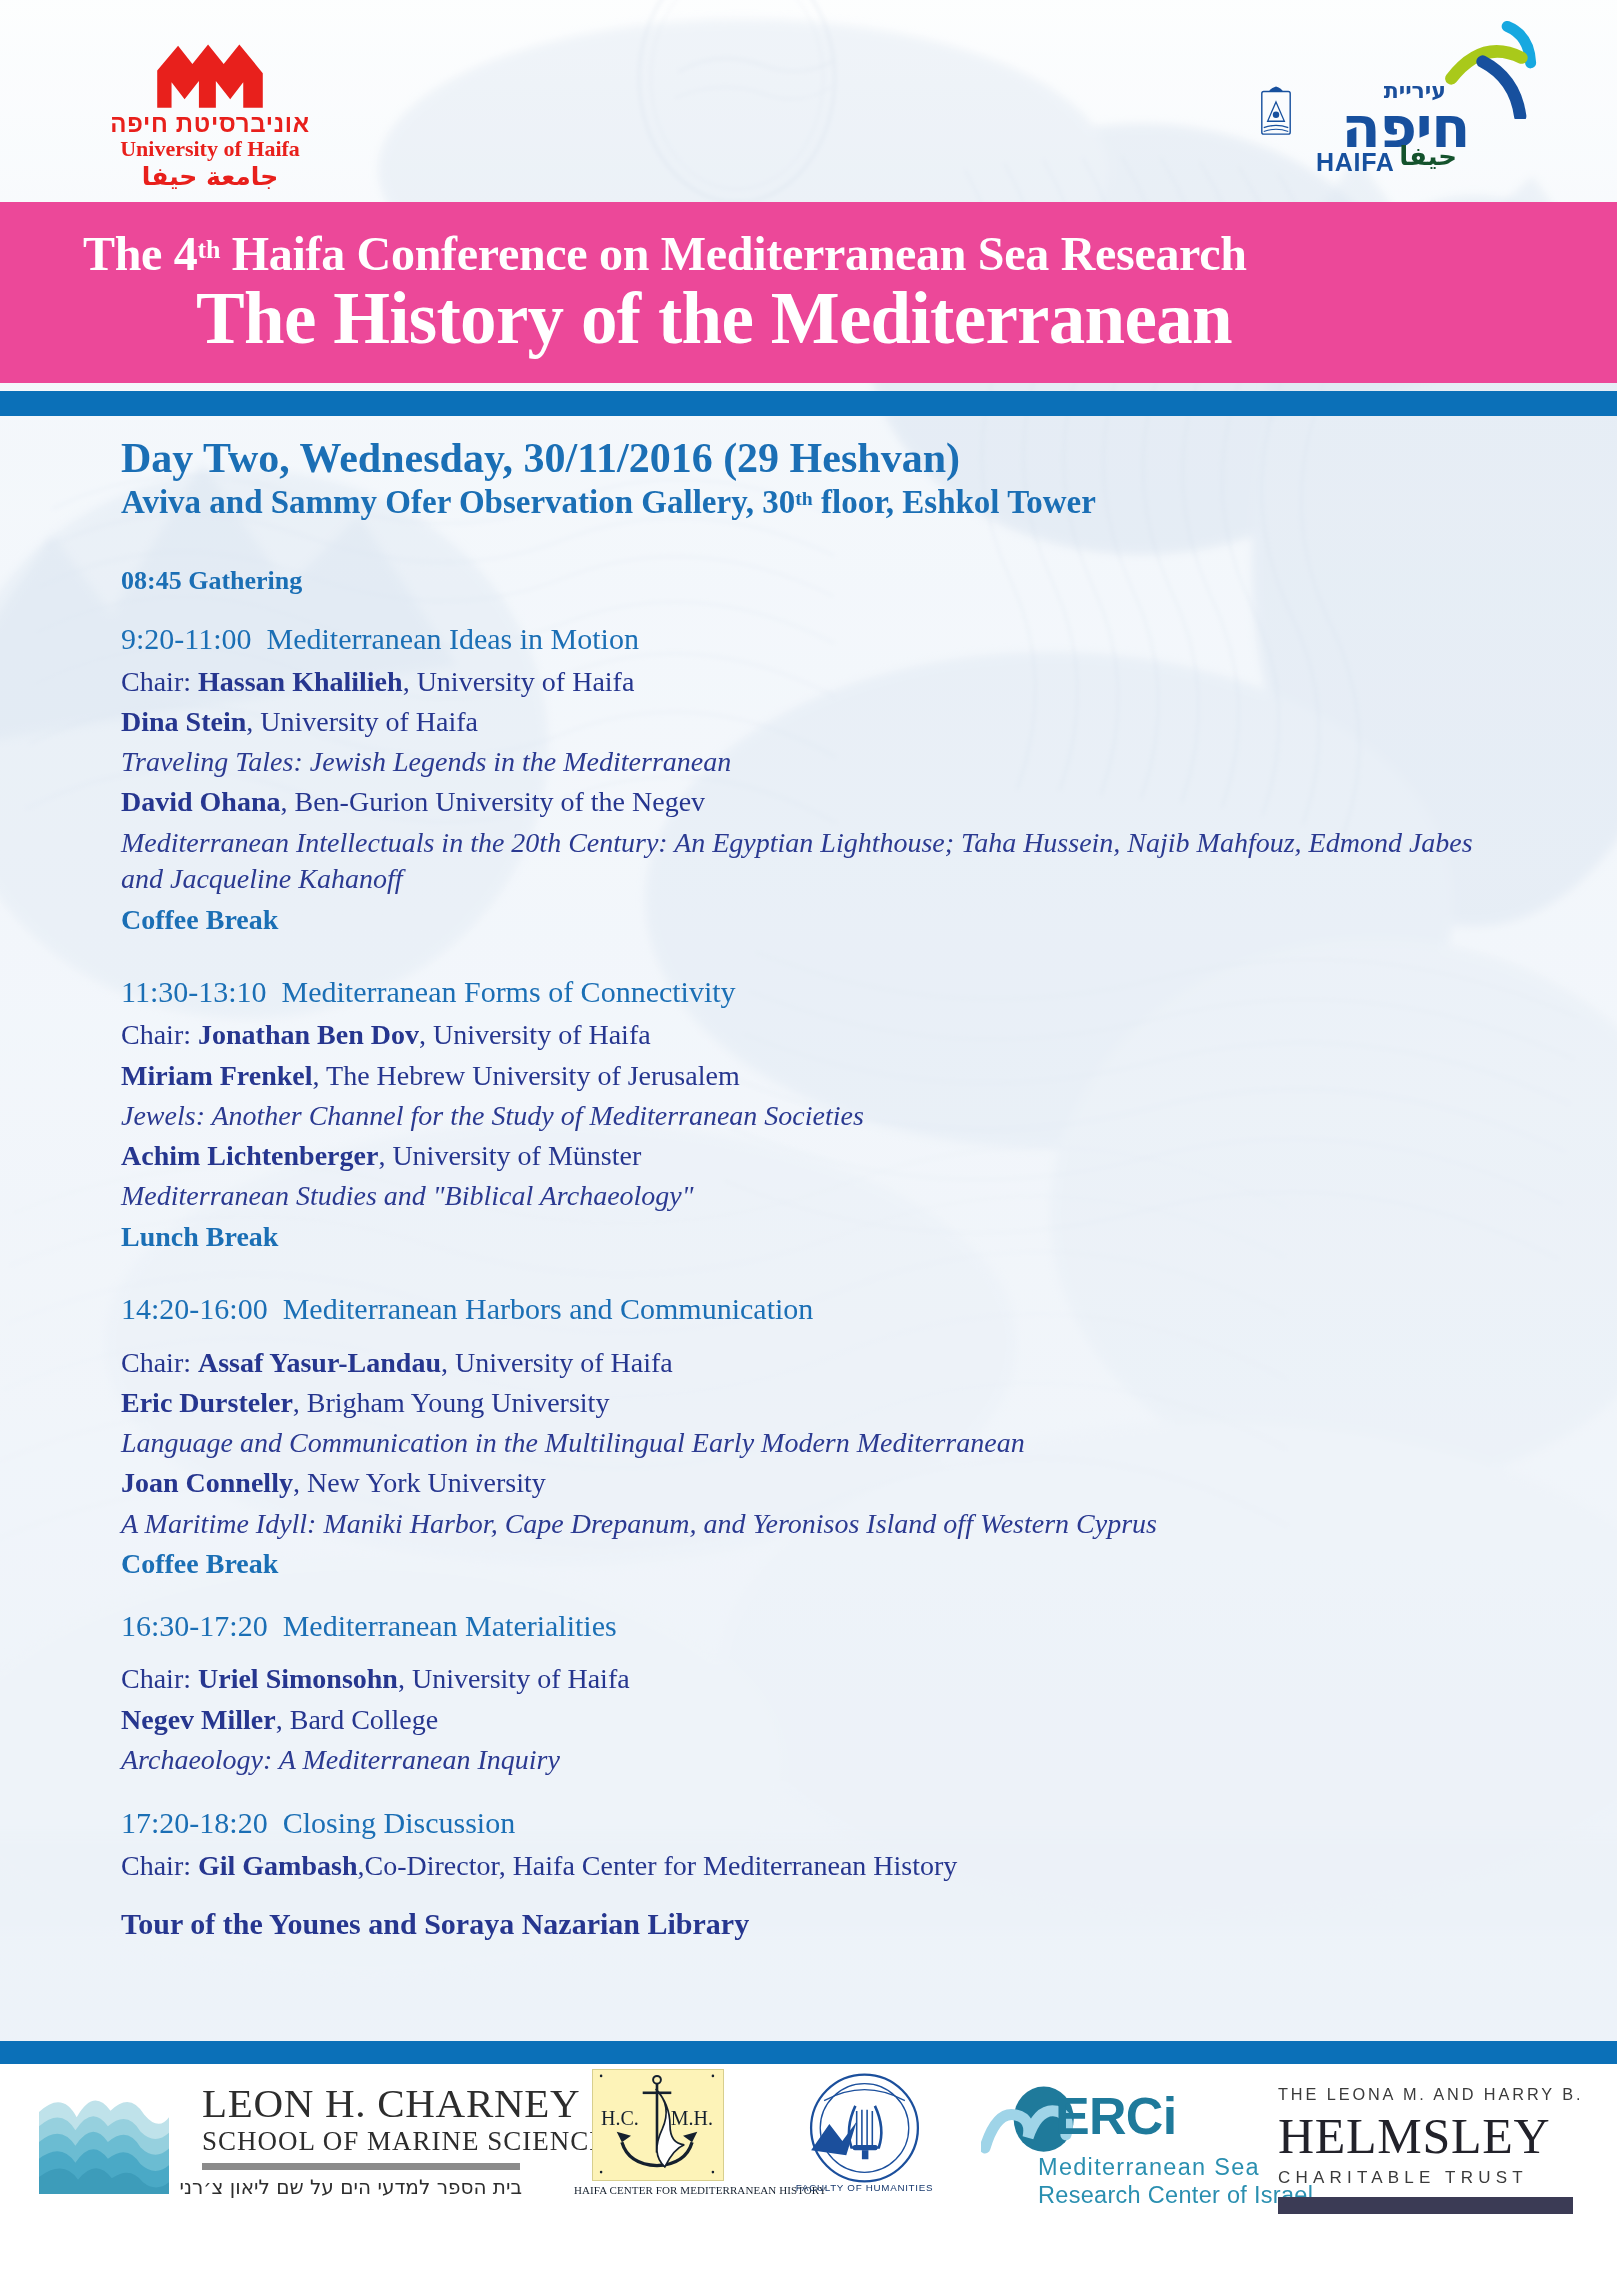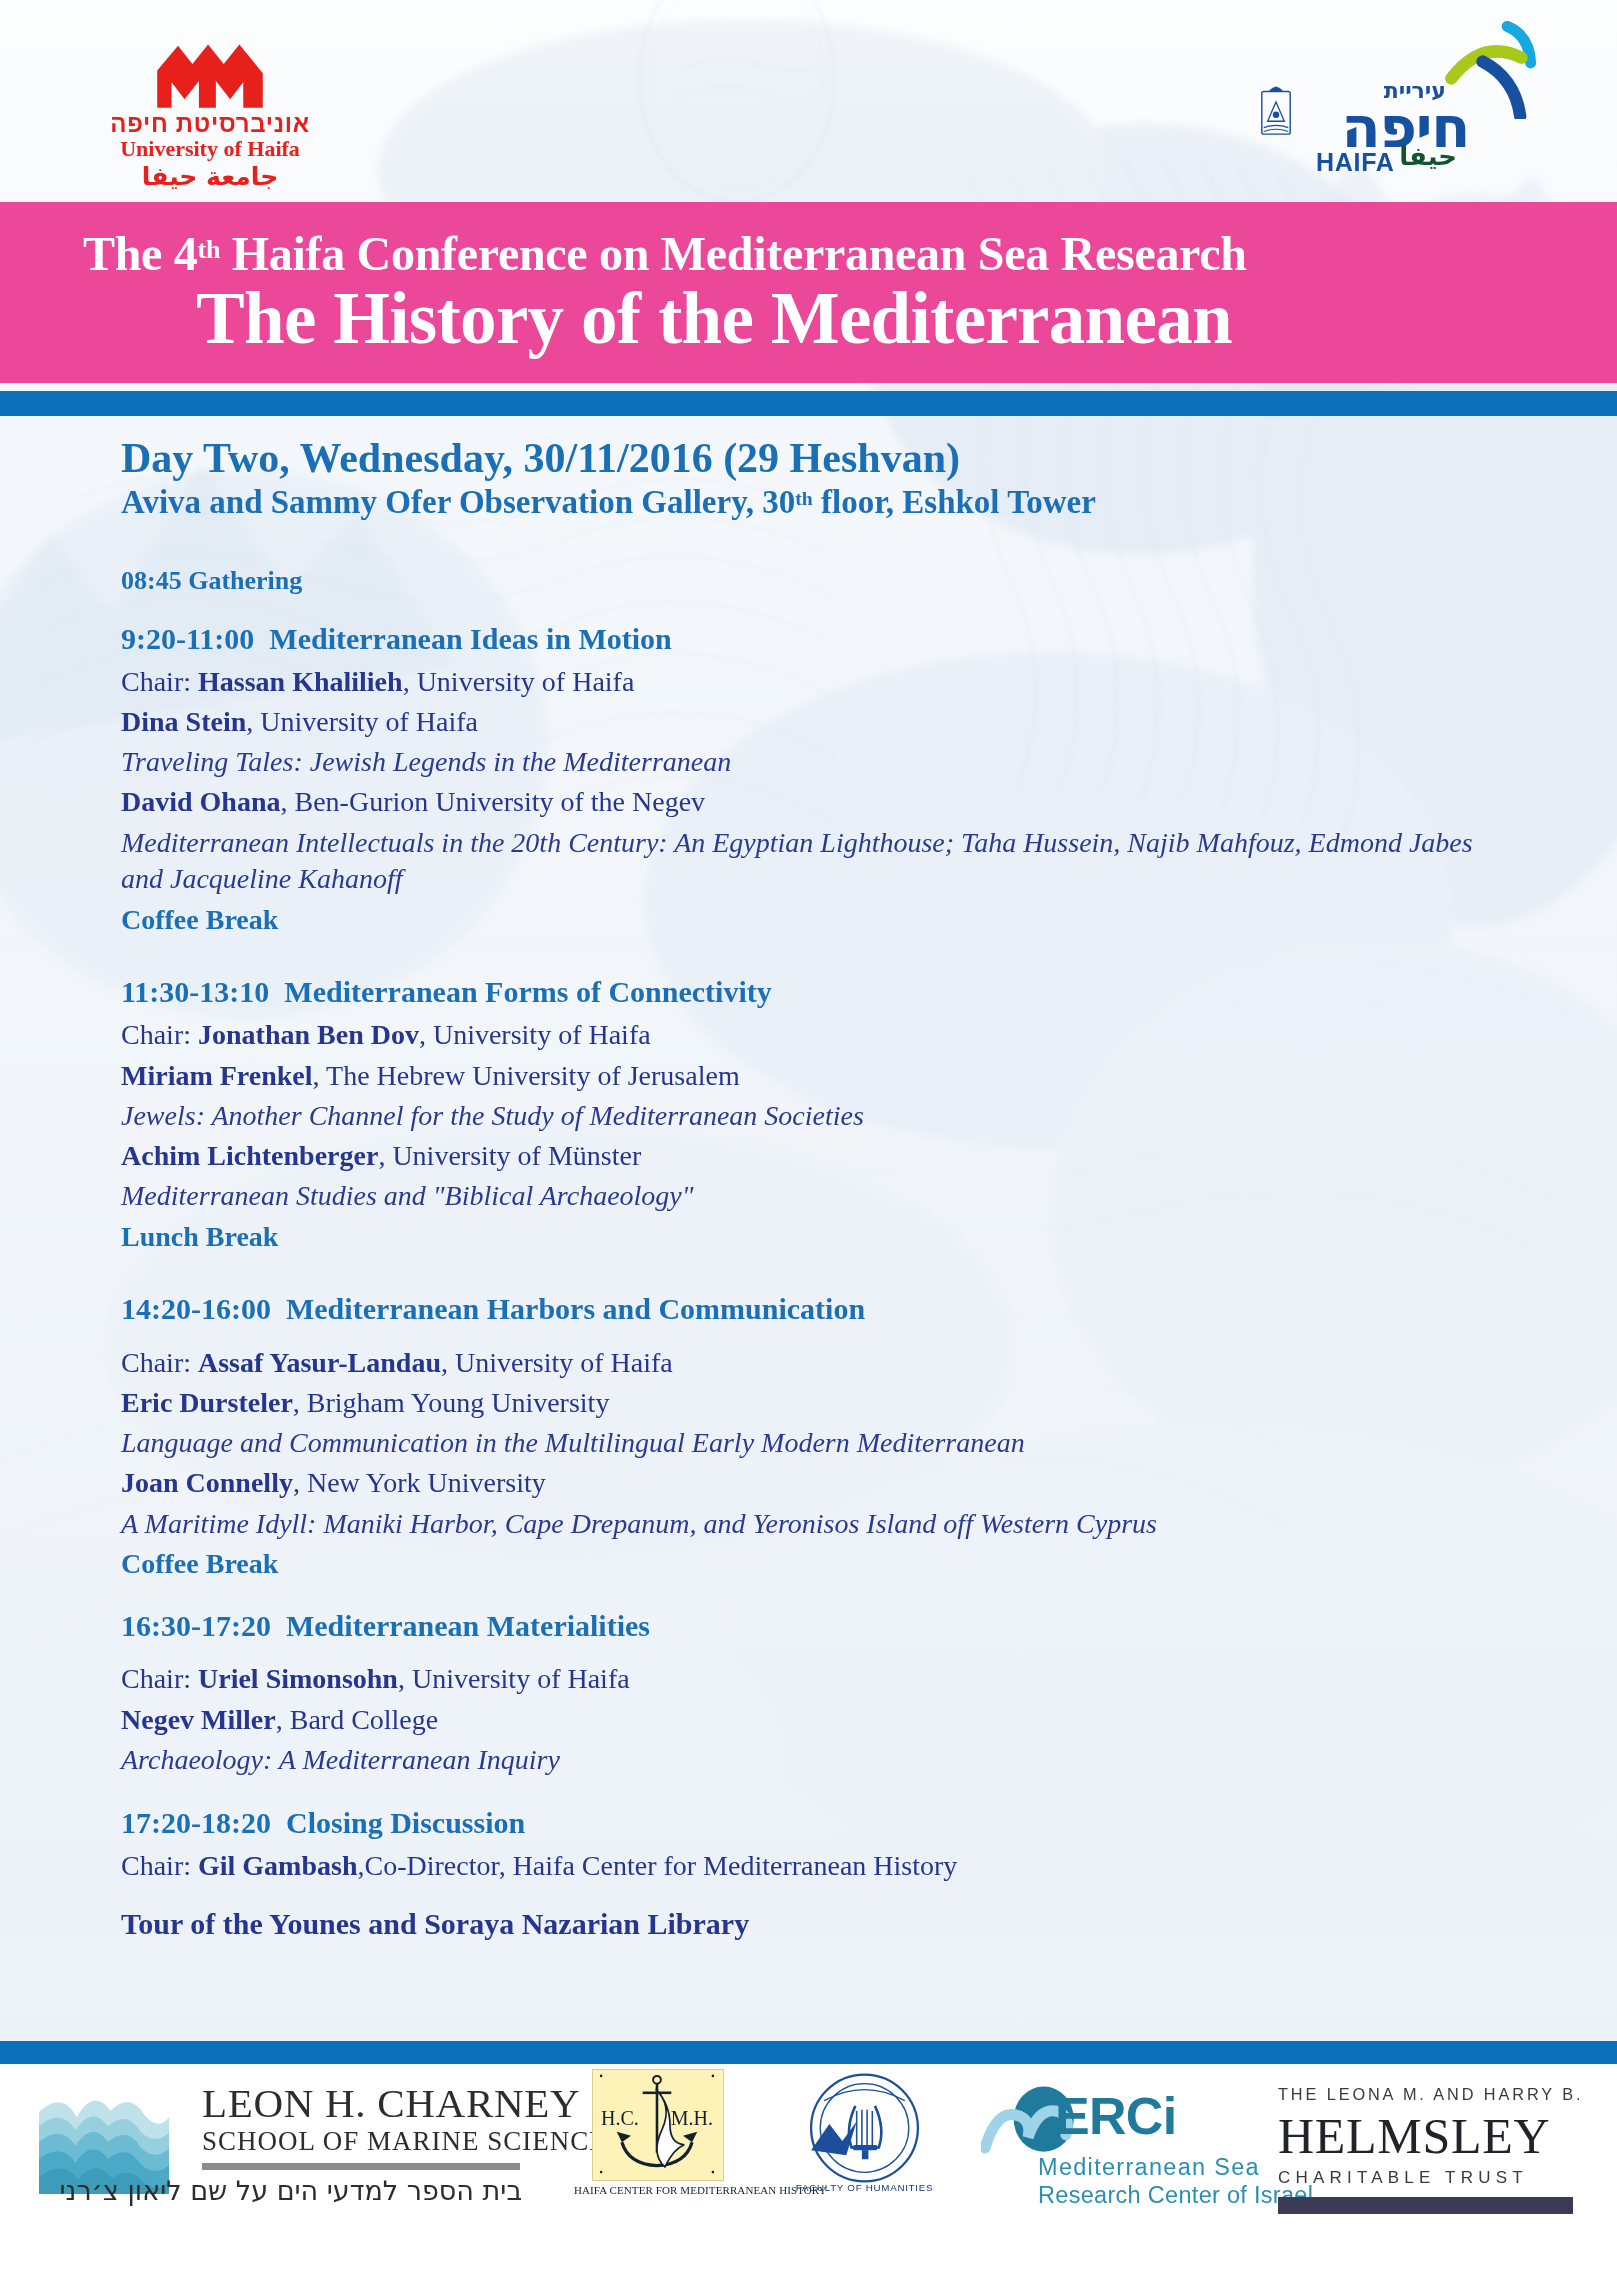--- a/index.html
+++ b/index.html
@@ -177,21 +177,21 @@
     color:#1b6fb5;
     font-family:"Liberation Serif", serif;
     font-weight:700;
     font-size:26px;
     margin-bottom: 23.5px;
   }
   .session { margin-bottom: 5.2px; }
   .sess-head {
     color:#1b6fb5;
     font-family:"Liberation Serif", serif;
-    font-weight:700;
+    font-weight:400;
     font-size:30px;
     line-height:1.25;
     margin-bottom: 6.5px;
   }
   .line {
     color:#26368f;
     font-family:"Liberation Serif", serif;
     font-size:28px;
     line-height:1.32;
     margin-bottom: 3.3px;
@@ -232,21 +232,21 @@
   .ch-l1 {
     font-family:"Liberation Serif", serif; font-size:41px;
     color:#2d2d2d; letter-spacing:0.7px; line-height:1.05; white-space:nowrap;
   }
   .ch-l2 {
     font-family:"Liberation Serif", serif; font-size:27px;
     color:#2d2d2d; letter-spacing:1px; line-height:1.1; margin-top:1.3px; white-space:nowrap;
   }
   .ch-rule { height:7.2px; background:#8b8b8b; margin:6.5px 0 4.6px 0; width:318px; }
   .ch-heb {
-    font-family:"DejaVu Sans", sans-serif; font-size:27px; color:#2d2d2d;
+    font-family:"DejaVu Sans", sans-serif; font-size:20px; color:#2d2d2d;
     direction:rtl; text-align:center; white-space:nowrap;
   }
 
   .hcmh { left:574px; top:5.2px; width:173px; height:142px; }
   .hcmh-box {
     position:absolute; left:18px; top:0; width:130px; height:110px;
     background:#fdf3b8; border:0.7px solid #d8cf8e;
   }
   .hcmh-ini {
     position:absolute; top:38px; width:130px; left:18px;

